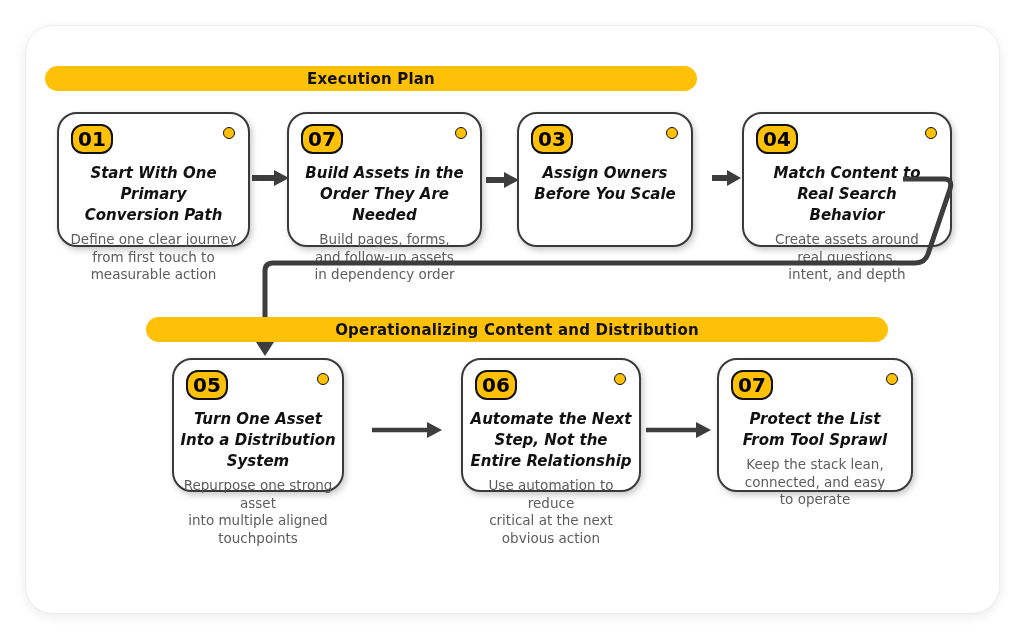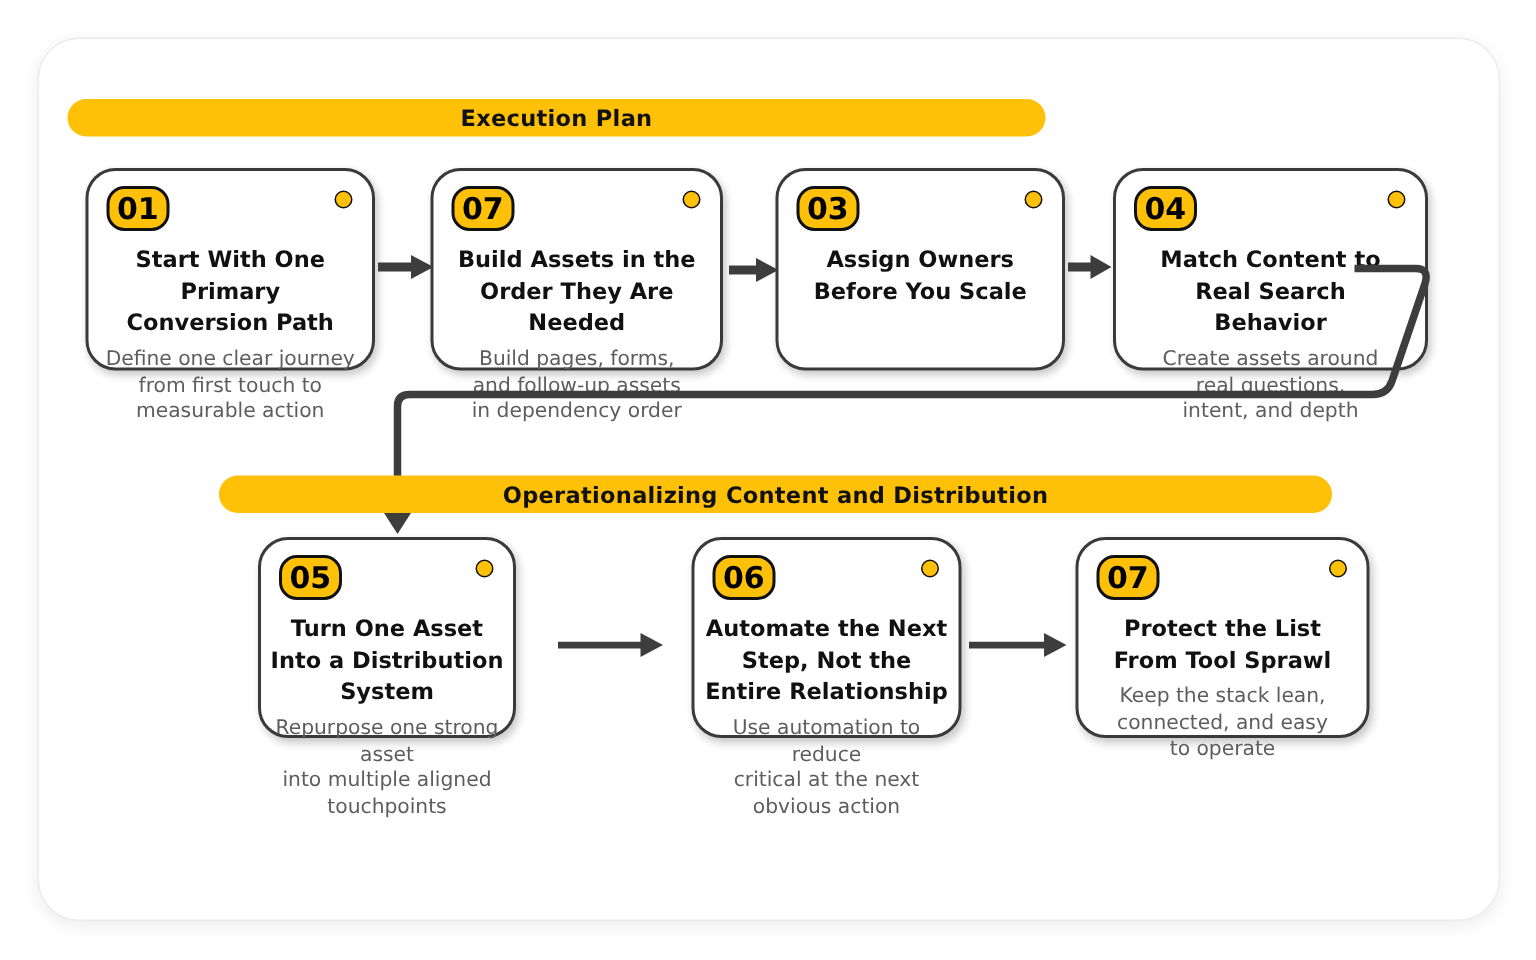--- a/index.html
+++ b/index.html
@@ -23,37 +23,37 @@
   .pill2{left:146px;top:317px;width:742px;}
   .card{
     position:absolute;background:#ffffff;border:2.5px solid #3a3a3a;
     border-radius:20px;box-shadow:2px 3px 6px rgba(0,0,0,0.22);
     z-index:2;box-sizing:border-box;
   }
   .row1{top:112px;height:135px;}
   .row2{top:358px;height:134px;}
   .c1{left:57px;width:193px;}
   .c2{left:287px;width:195px;}
-  .c3{left:517px;width:193px;}
+  .c3{left:517px;width:176px;}
   .c4{left:742px;width:210px;}
   .c5{left:172px;width:172px;}
   .c6{left:461px;width:180px;}
   .c7{left:717px;width:196px;}
   .badge{
     display:inline-block;margin:10px 7px 0 12px;padding:0 5px;
     background:#FFC107;border:2.5px solid #111;border-radius:12px;
     font-weight:bold;font-size:20px;line-height:26px;color:#000;
   }
   .dot{
     position:absolute;top:13px;right:13px;width:10px;height:10px;
     border-radius:50%;background:#FFC107;border:1.5px solid #111;
   }
   .card-title{
     margin-top:9px;text-align:center;font-weight:bold;font-size:15px;
-    line-height:21px;color:#111;white-space:pre-line;
+    line-height:21px;color:#111;white-space:pre-line;font-style:italic;
   }
   .card-desc{
     margin-top:5px;text-align:center;font-size:13.5px;line-height:17.5px;
     color:#5d5d5d;white-space:pre-line;
   }
   .connector-layer{
     position:absolute;left:0;top:0;width:1024px;height:640px;z-index:3;
     pointer-events:none;
   }
 </style>

